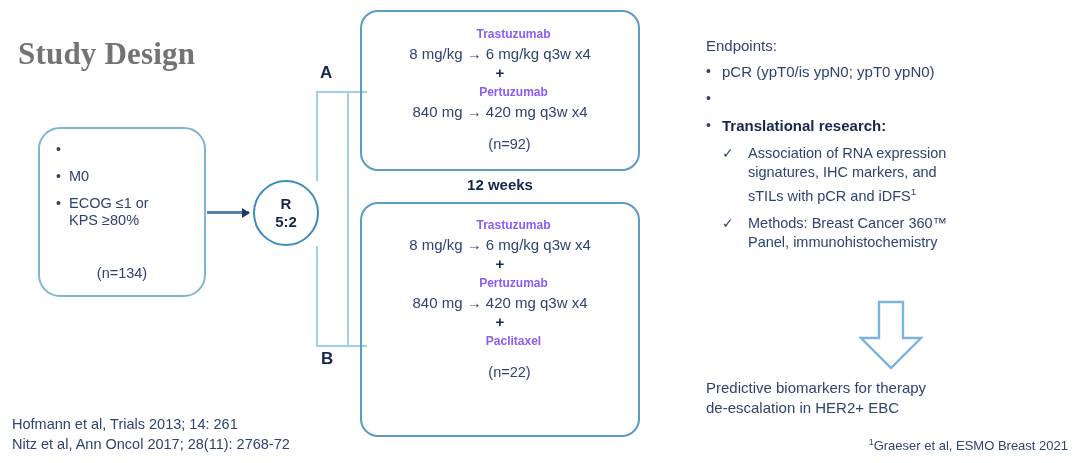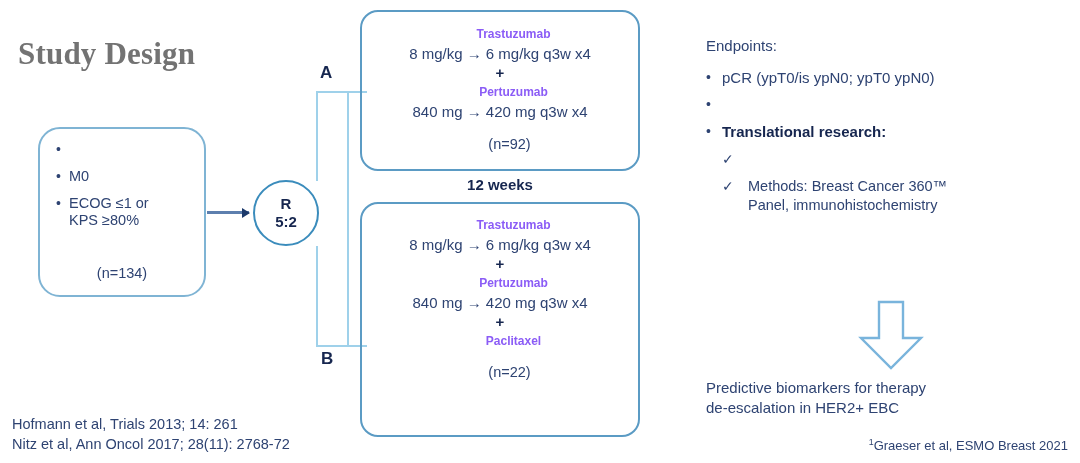--- a/index.html
+++ b/index.html
@@ -182,21 +182,21 @@
   
   #endpoints-panel {
     position: absolute;
     left: 706px;
     top: 36px;
     width: 340px;
   }
   #endpoints-heading {
     font-size: 15px;
     line-height: 20px;
-    margin-bottom: 11px;
+    margin-bottom: 5px;
   }
   .ep-item {
     display: flex;
     align-items: flex-start;
     font-size: 15px;
     line-height: 21px;
     margin-bottom: 6px;
   }
   .ep-bullet {
     width: 16px;
@@ -336,20 +336,23 @@
     <span class="ep-bullet">•</span>
   </div>
 
   <div class="ep-item">
     <span class="ep-bullet">•</span>
     <span class="ep-bold">Translational research:</span>
   </div>
 
   <div class="tr-item">
     <span class="tr-check">✓</span>
+    <span class="tr-text"><span>Association of RNA expression
+signatures, IHC markers, and
+sTILs with pCR and iDFS</span><sup>1</sup></span>
   </div>
 
   <div class="tr-item">
     <span class="tr-check">✓</span>
     <span class="tr-text">Methods: Breast Cancer 360™
 Panel, immunohistochemistry</span>
   </div>
 </div>
 
 <div id="down-arrow">

